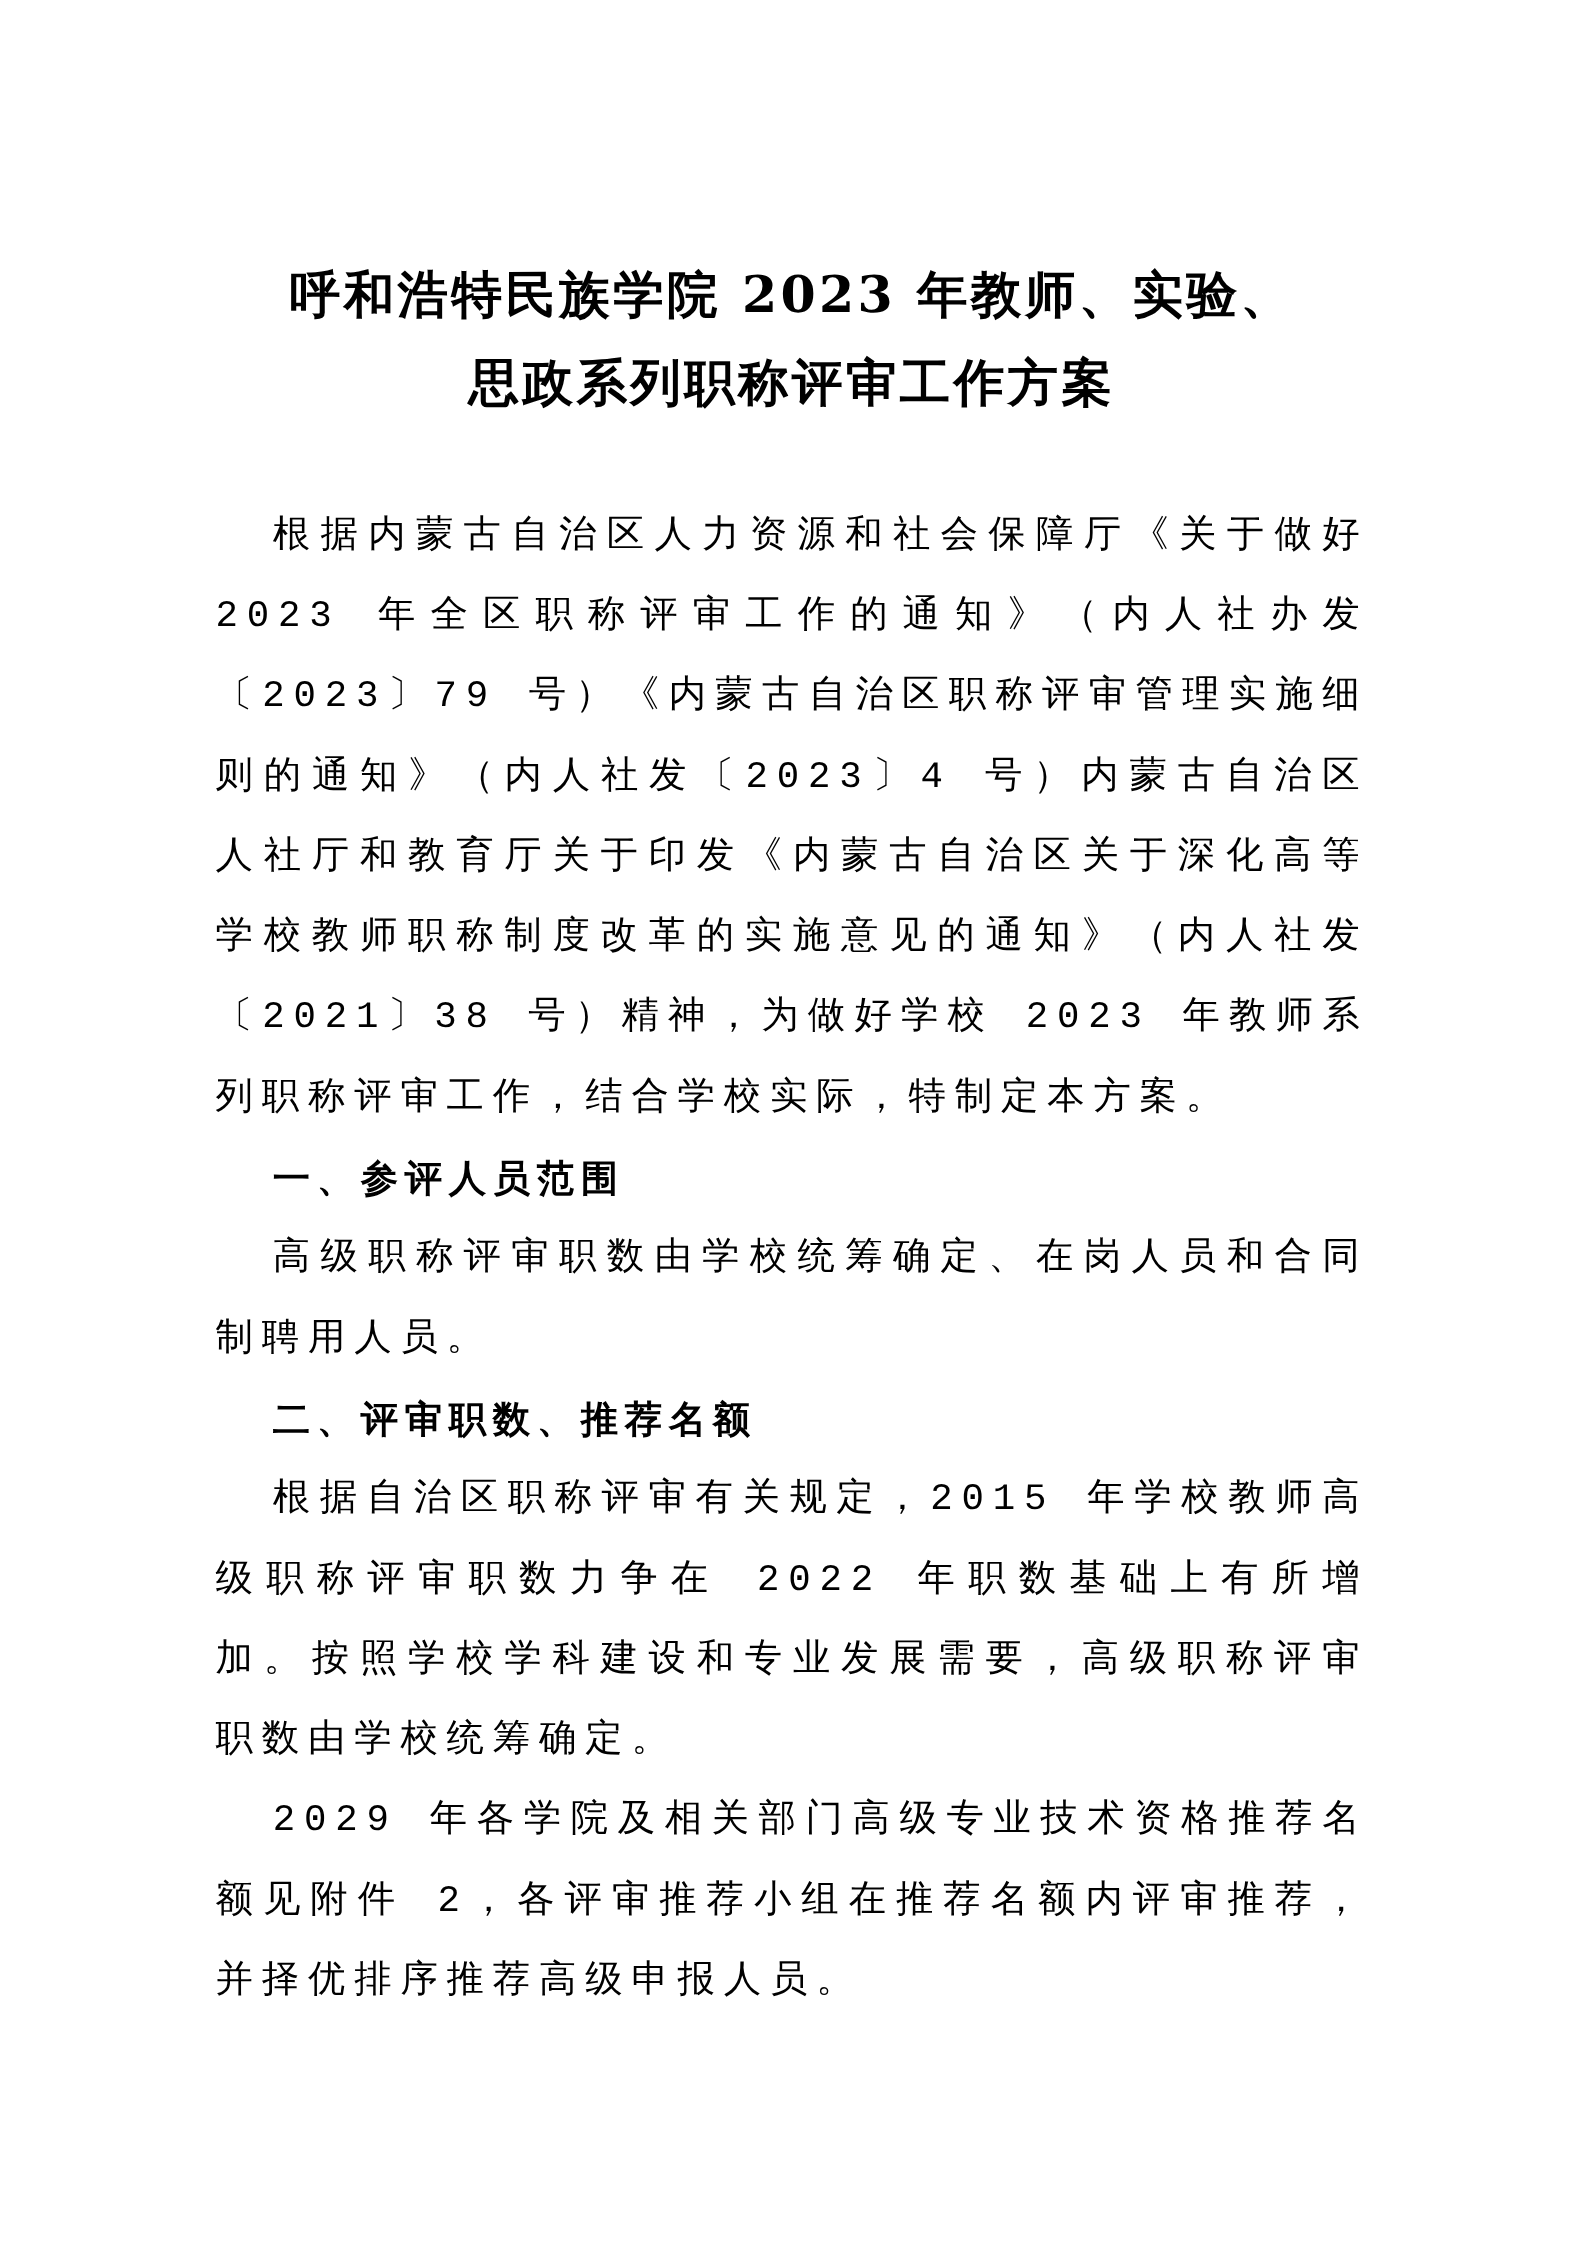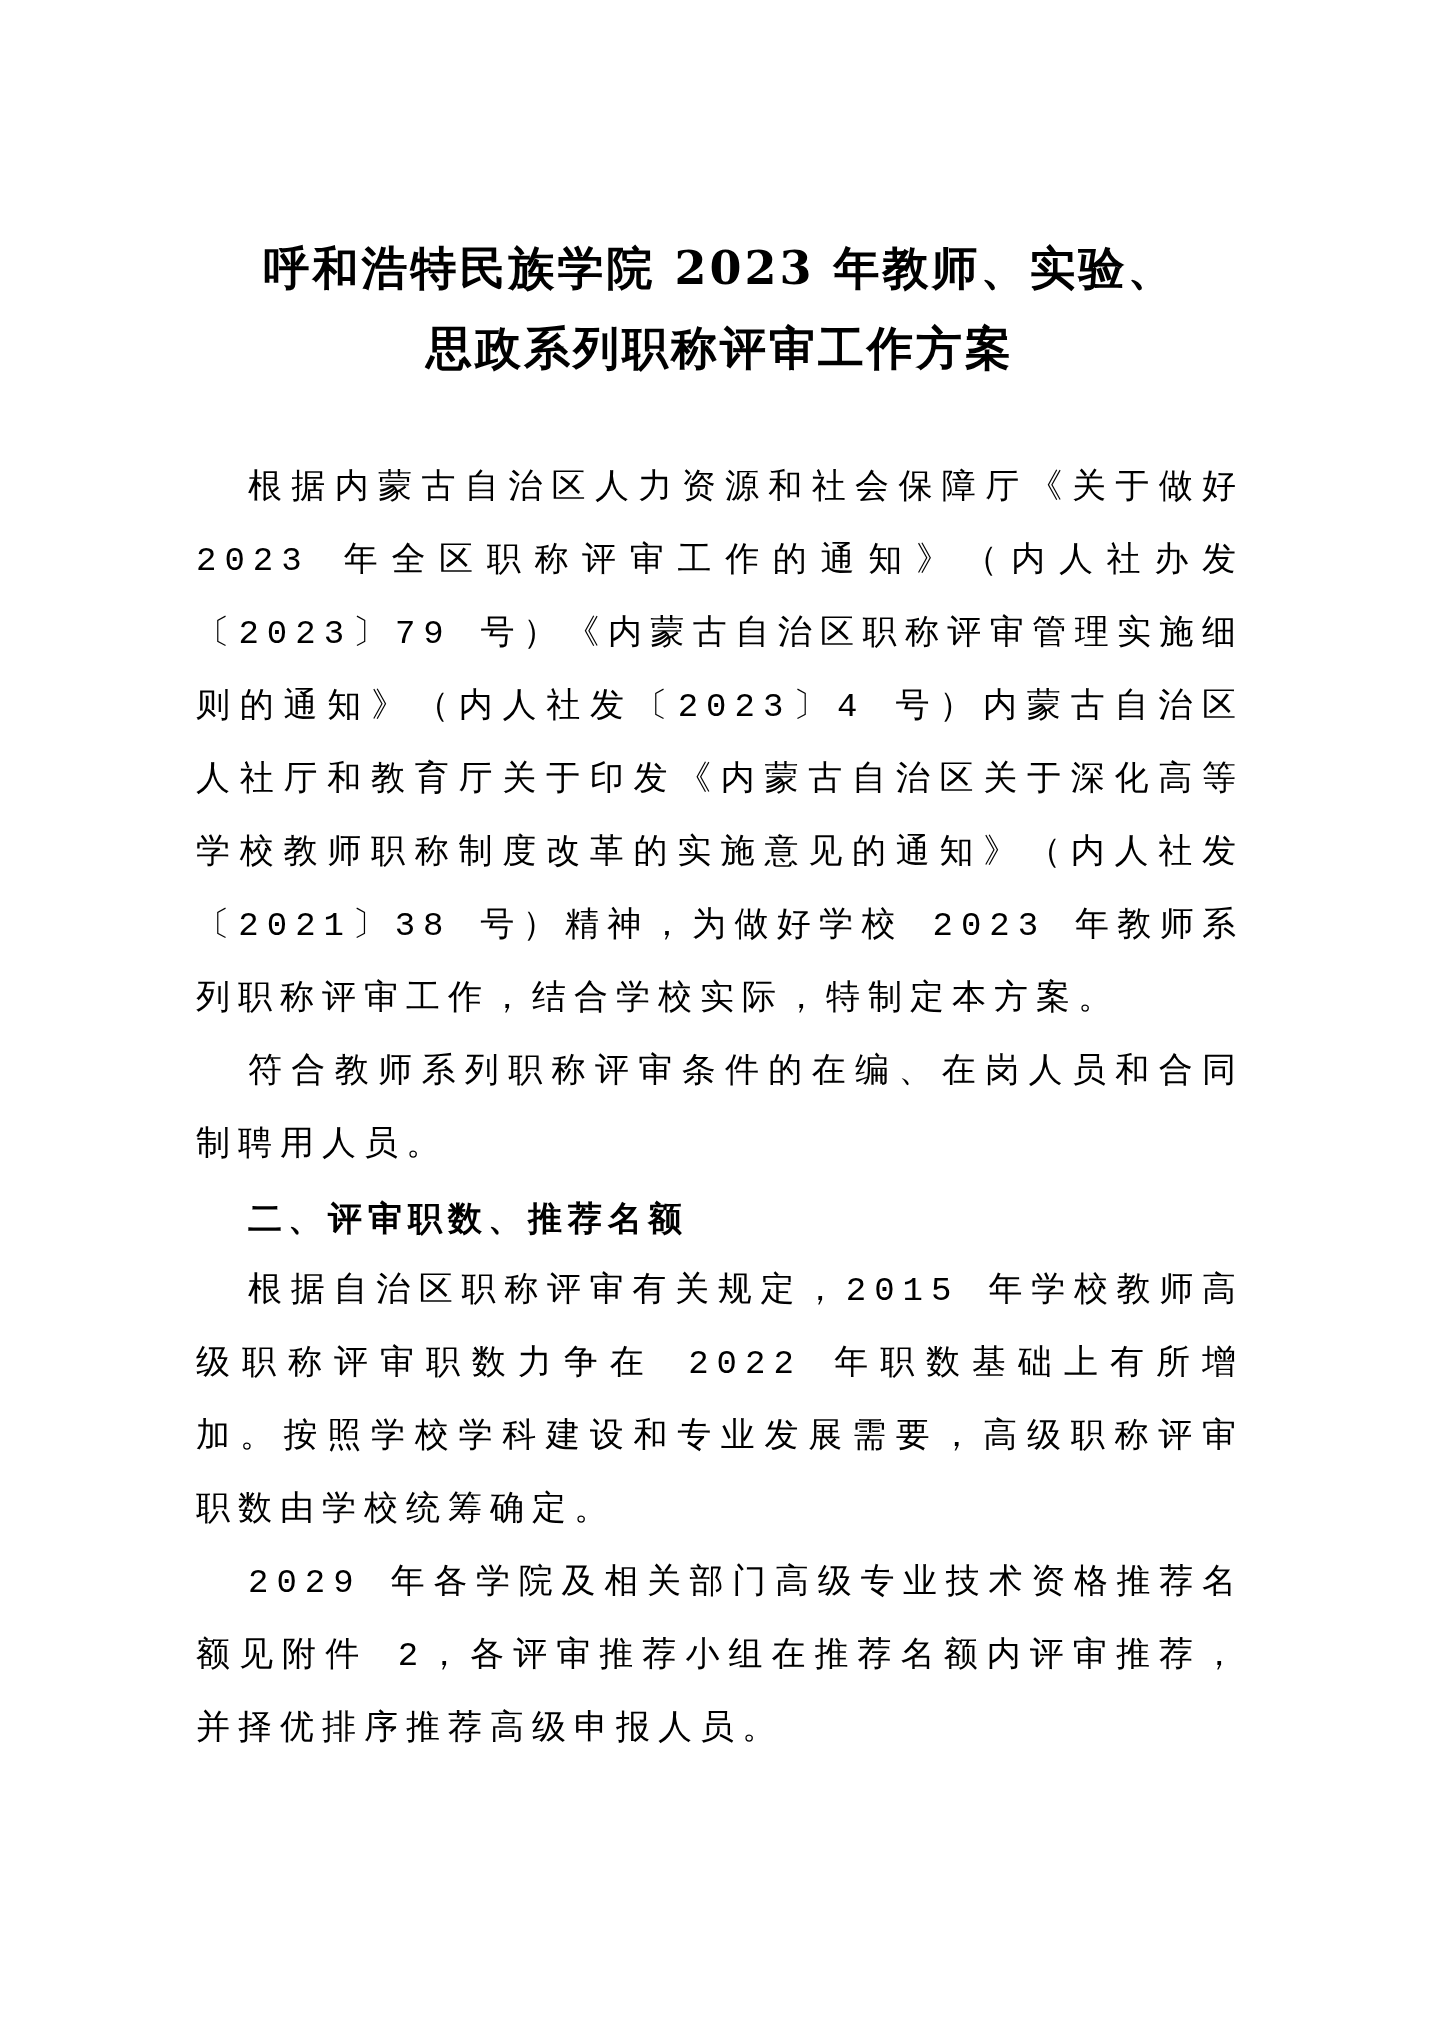--- a/index.html
+++ b/index.html
@@ -59,22 +59,23 @@
 
   <h1 class="doc-title">
     <span>呼和浩特民族学院 2023 年教师、实验、</span><br>
     <span>思政系列职称评审工作方案</span>
   </h1>
 
   <div class="doc-body">
 
     <p>根据内蒙古自治区人力资源和社会保障厅《关于做好 2023 年全区职称评审工作的通知》（内人社办发〔2023〕79 号）《内蒙古自治区职称评审管理实施细则的通知》（内人社发〔2023〕4 号）内蒙古自治区人社厅和教育厅关于印发《内蒙古自治区关于深化高等学校教师职称制度改革的实施意见的通知》（内人社发〔2021〕38 号）精神，为做好学校 2023 年教师系列职称评审工作，结合学校实际，特制定本方案。</p>
 
+    <h2>一、参评人员范围</h2>
 
-    <p>符合教师系列职称评审条件的在编、在岗人员和合同制聘用人员。</p>
+    <p>高级职称评审职数由学校统筹确定、在岗人员和合同制聘用人员。</p>
 
     <h2>二、评审职数、推荐名额</h2>
 
     <p>根据自治区职称评审有关规定，2015 年学校教师高级职称评审职数力争在 2022 年职数基础上有所增加。按照学校学科建设和专业发展需要，高级职称评审职数由学校统筹确定。</p>
 
     <p>2029 年各学院及相关部门高级专业技术资格推荐名额见附件 2，各评审推荐小组在推荐名额内评审推荐，并择优排序推荐高级申报人员。</p>
 
   </div>
 </div>
 

